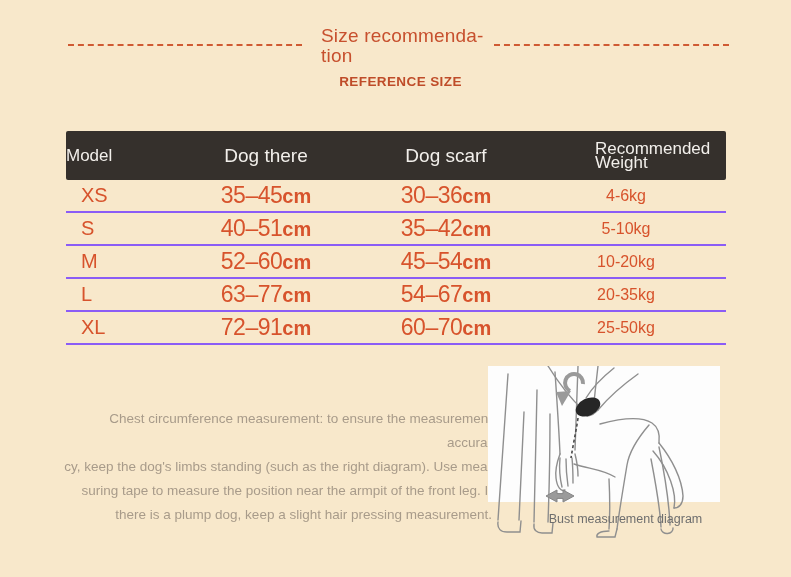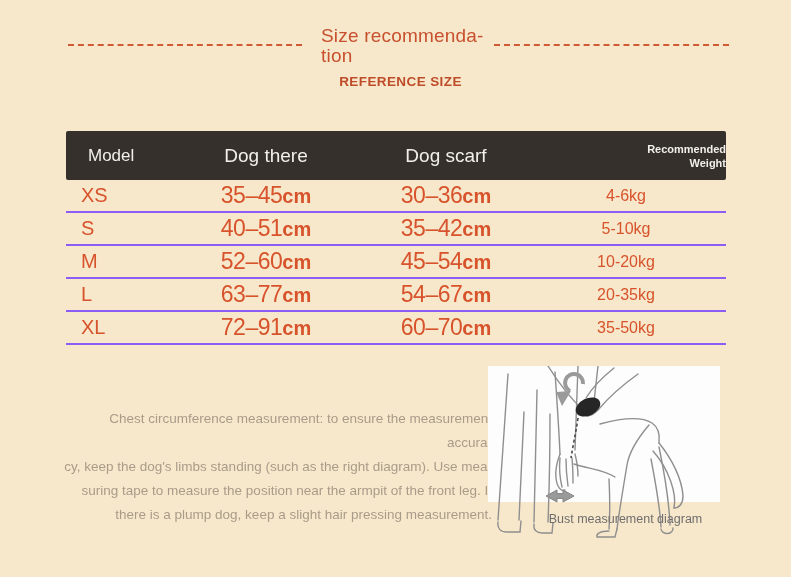--- a/index.html
+++ b/index.html
@@ -35,25 +35,25 @@
   }
   .t-row {
     display:flex; align-items:center; height:33px;
     border-bottom:2px solid #8b5cf6;
     color:#d7532c;
   }
   .col-model  { width:100px; }
   .col-bust   { width:200px; text-align:center; }
   .col-scarf  { width:160px; text-align:center; }
   .col-weight { width:200px; text-align:center; }
-  .t-head .col-model  { padding-left:22px; font-size:17px; }
+  .t-head .col-model  { font-size:17px; }
   .t-head .col-bust, .t-head .col-scarf { font-size:19px; }
   .t-head .col-weight {
-    text-align:right; padding-left:69px;
-    font-size:11px; line-height:14px; white-space:pre-line;font-weight:bold;
+    text-align:left; padding-left:69px;
+    font-size:17px; line-height:14px; white-space:pre-line;
   }
   .t-row .col-model { padding-left:15px; font-size:20px; }
   .t-row .col-bust, .t-row .col-scarf { font-size:23px; letter-spacing:-.5px; }
   .unit {
     font-family:Liberation Sans, sans-serif;
     font-size:20px; font-weight:bold; letter-spacing:0;
   }
   .t-row .col-weight { font-size:16px; }
 
   
@@ -120,21 +120,21 @@
       <div class="col-model">L</div>
       <div class="col-bust"><span>63–77</span><span class="unit">cm</span></div>
       <div class="col-scarf"><span>54–67</span><span class="unit">cm</span></div>
       <div class="col-weight">20-35kg</div>
     </div>
 
     <div class="t-row">
       <div class="col-model">XL</div>
       <div class="col-bust"><span>72–91</span><span class="unit">cm</span></div>
       <div class="col-scarf"><span>60–70</span><span class="unit">cm</span></div>
-      <div class="col-weight">35-50kg</div>
+      <div class="col-weight">25-50kg</div>
     </div>
   </div>
 
   <div class="note">Chest circumference measurement: to ensure the measurement accura-
 cy, keep the dog's limbs standing (such as the right diagram). Use mea-
 suring tape to measure the position near the armpit of the front leg. If
 there is a plump dog, keep a slight hair pressing measurement.</div>
 
   <div class="diagram">
     <svg viewBox="0 0 232 172" width="232" height="172">

